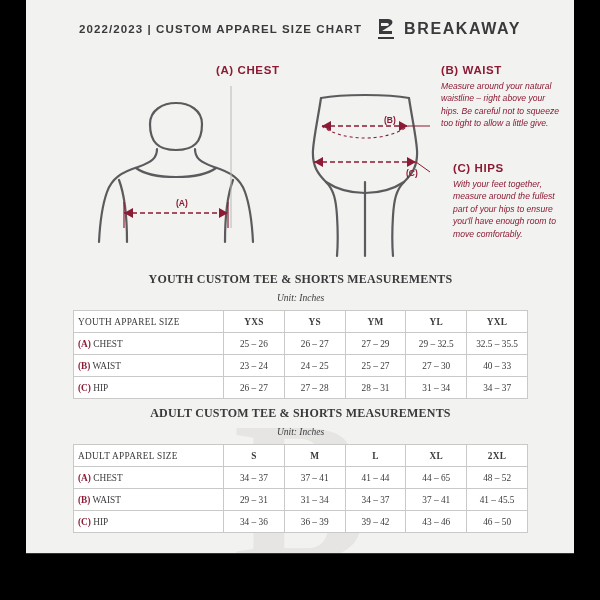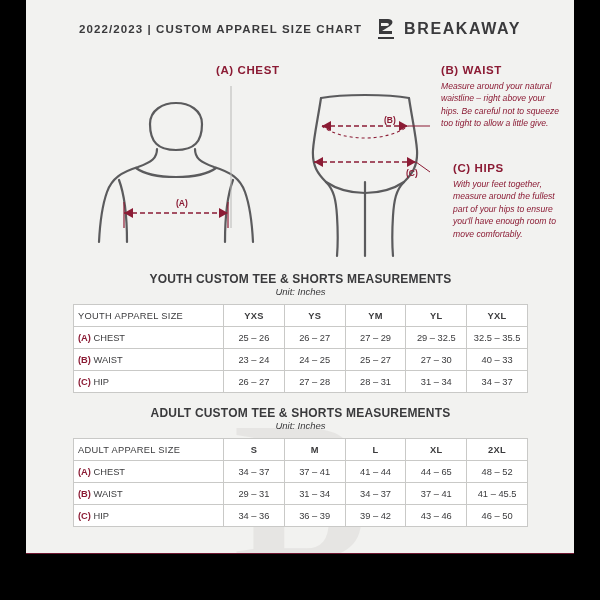--- a/index.html
+++ b/index.html
@@ -135,37 +135,38 @@
   }
   #marker-a { left: 150px; top: 148px; }
   #marker-b { left: 358px; top: 65px; }
   #marker-c { left: 380px; top: 118px; }
 
   
   .section {
     position: absolute;
     left: 47px;
     width: 455px;
+    font-family: Liberation Serif, serif;
   }
   #section-youth { top: 272px; }
   #section-adult { top: 406px; }
 
   .sec-title {
     text-align: center;
     font-size: 12px;
     font-weight: bold;
     color: #3a3a3c;
     letter-spacing: 0.2px;
   }
   .sec-sub {
     text-align: center;
     font-size: 9.5px;
     font-style: italic;
     color: #3a3a3c;
-    margin-top: 0;
+    margin-top: 6px;
     margin-bottom: 7px;
   }
   table {
     border-collapse: collapse;
     width: 455px;
     background: #ffffff;
     table-layout: fixed;
   }
   th, td {
     border: 1px solid #c9c9c7;

